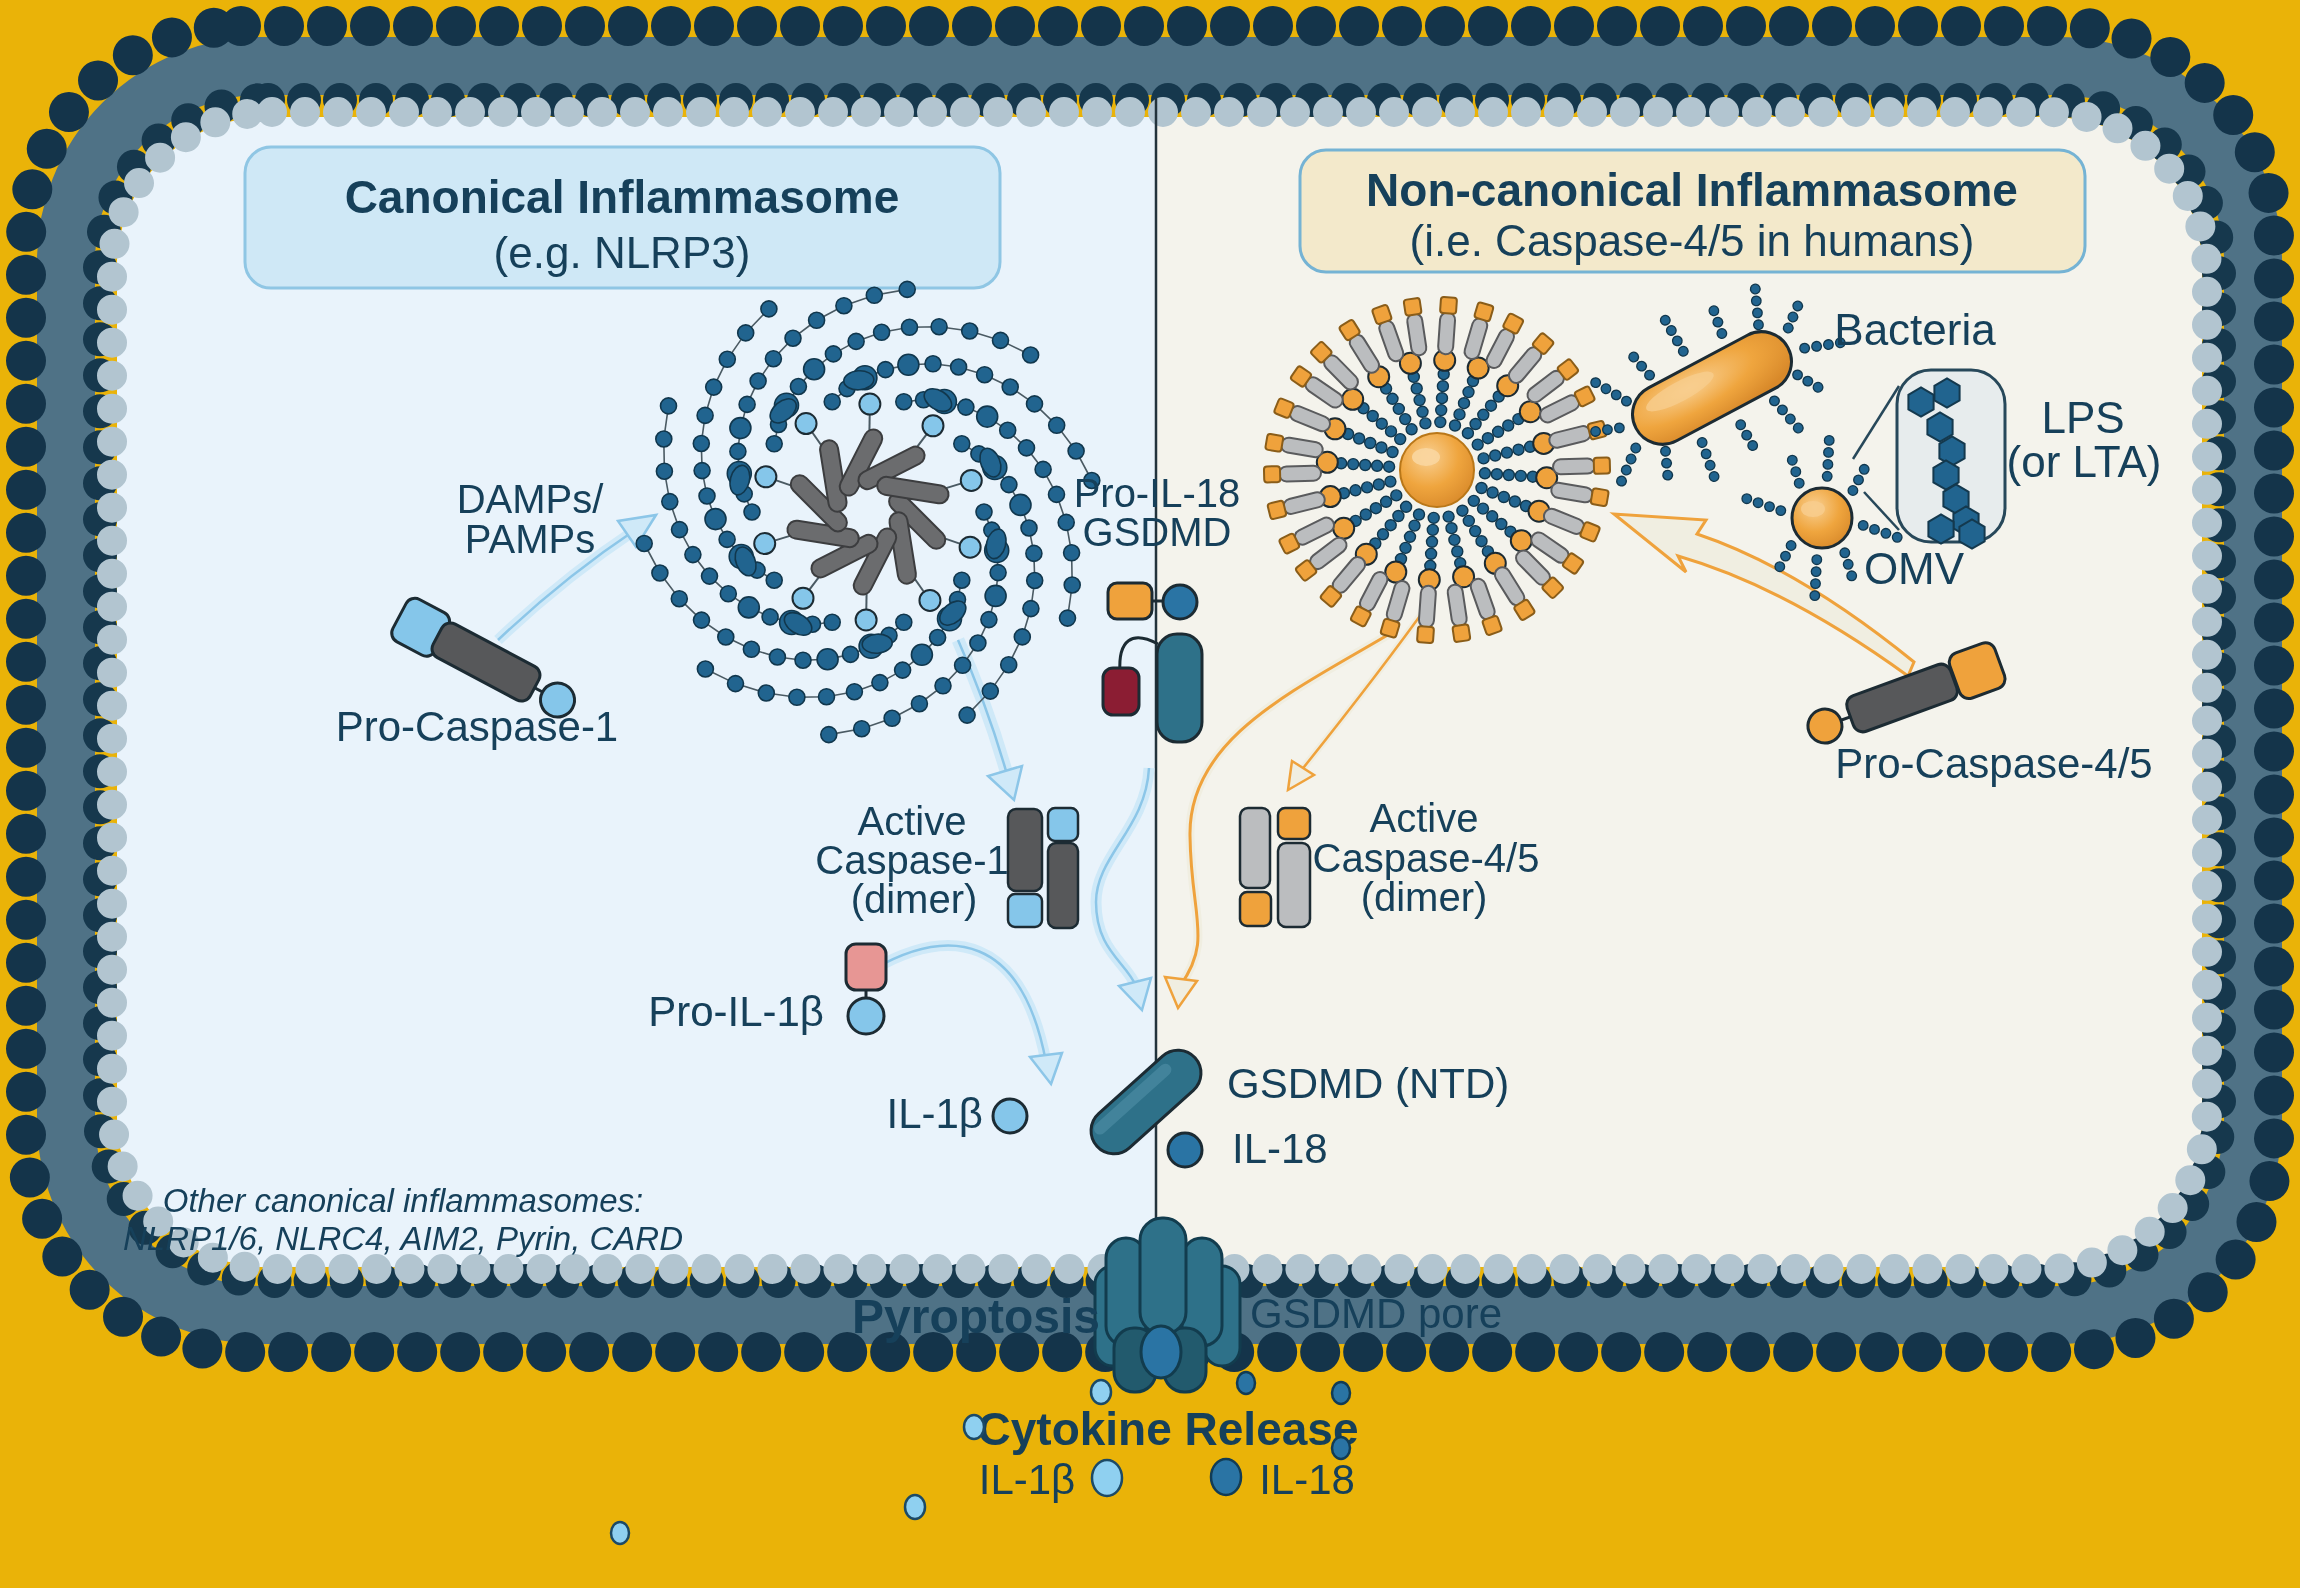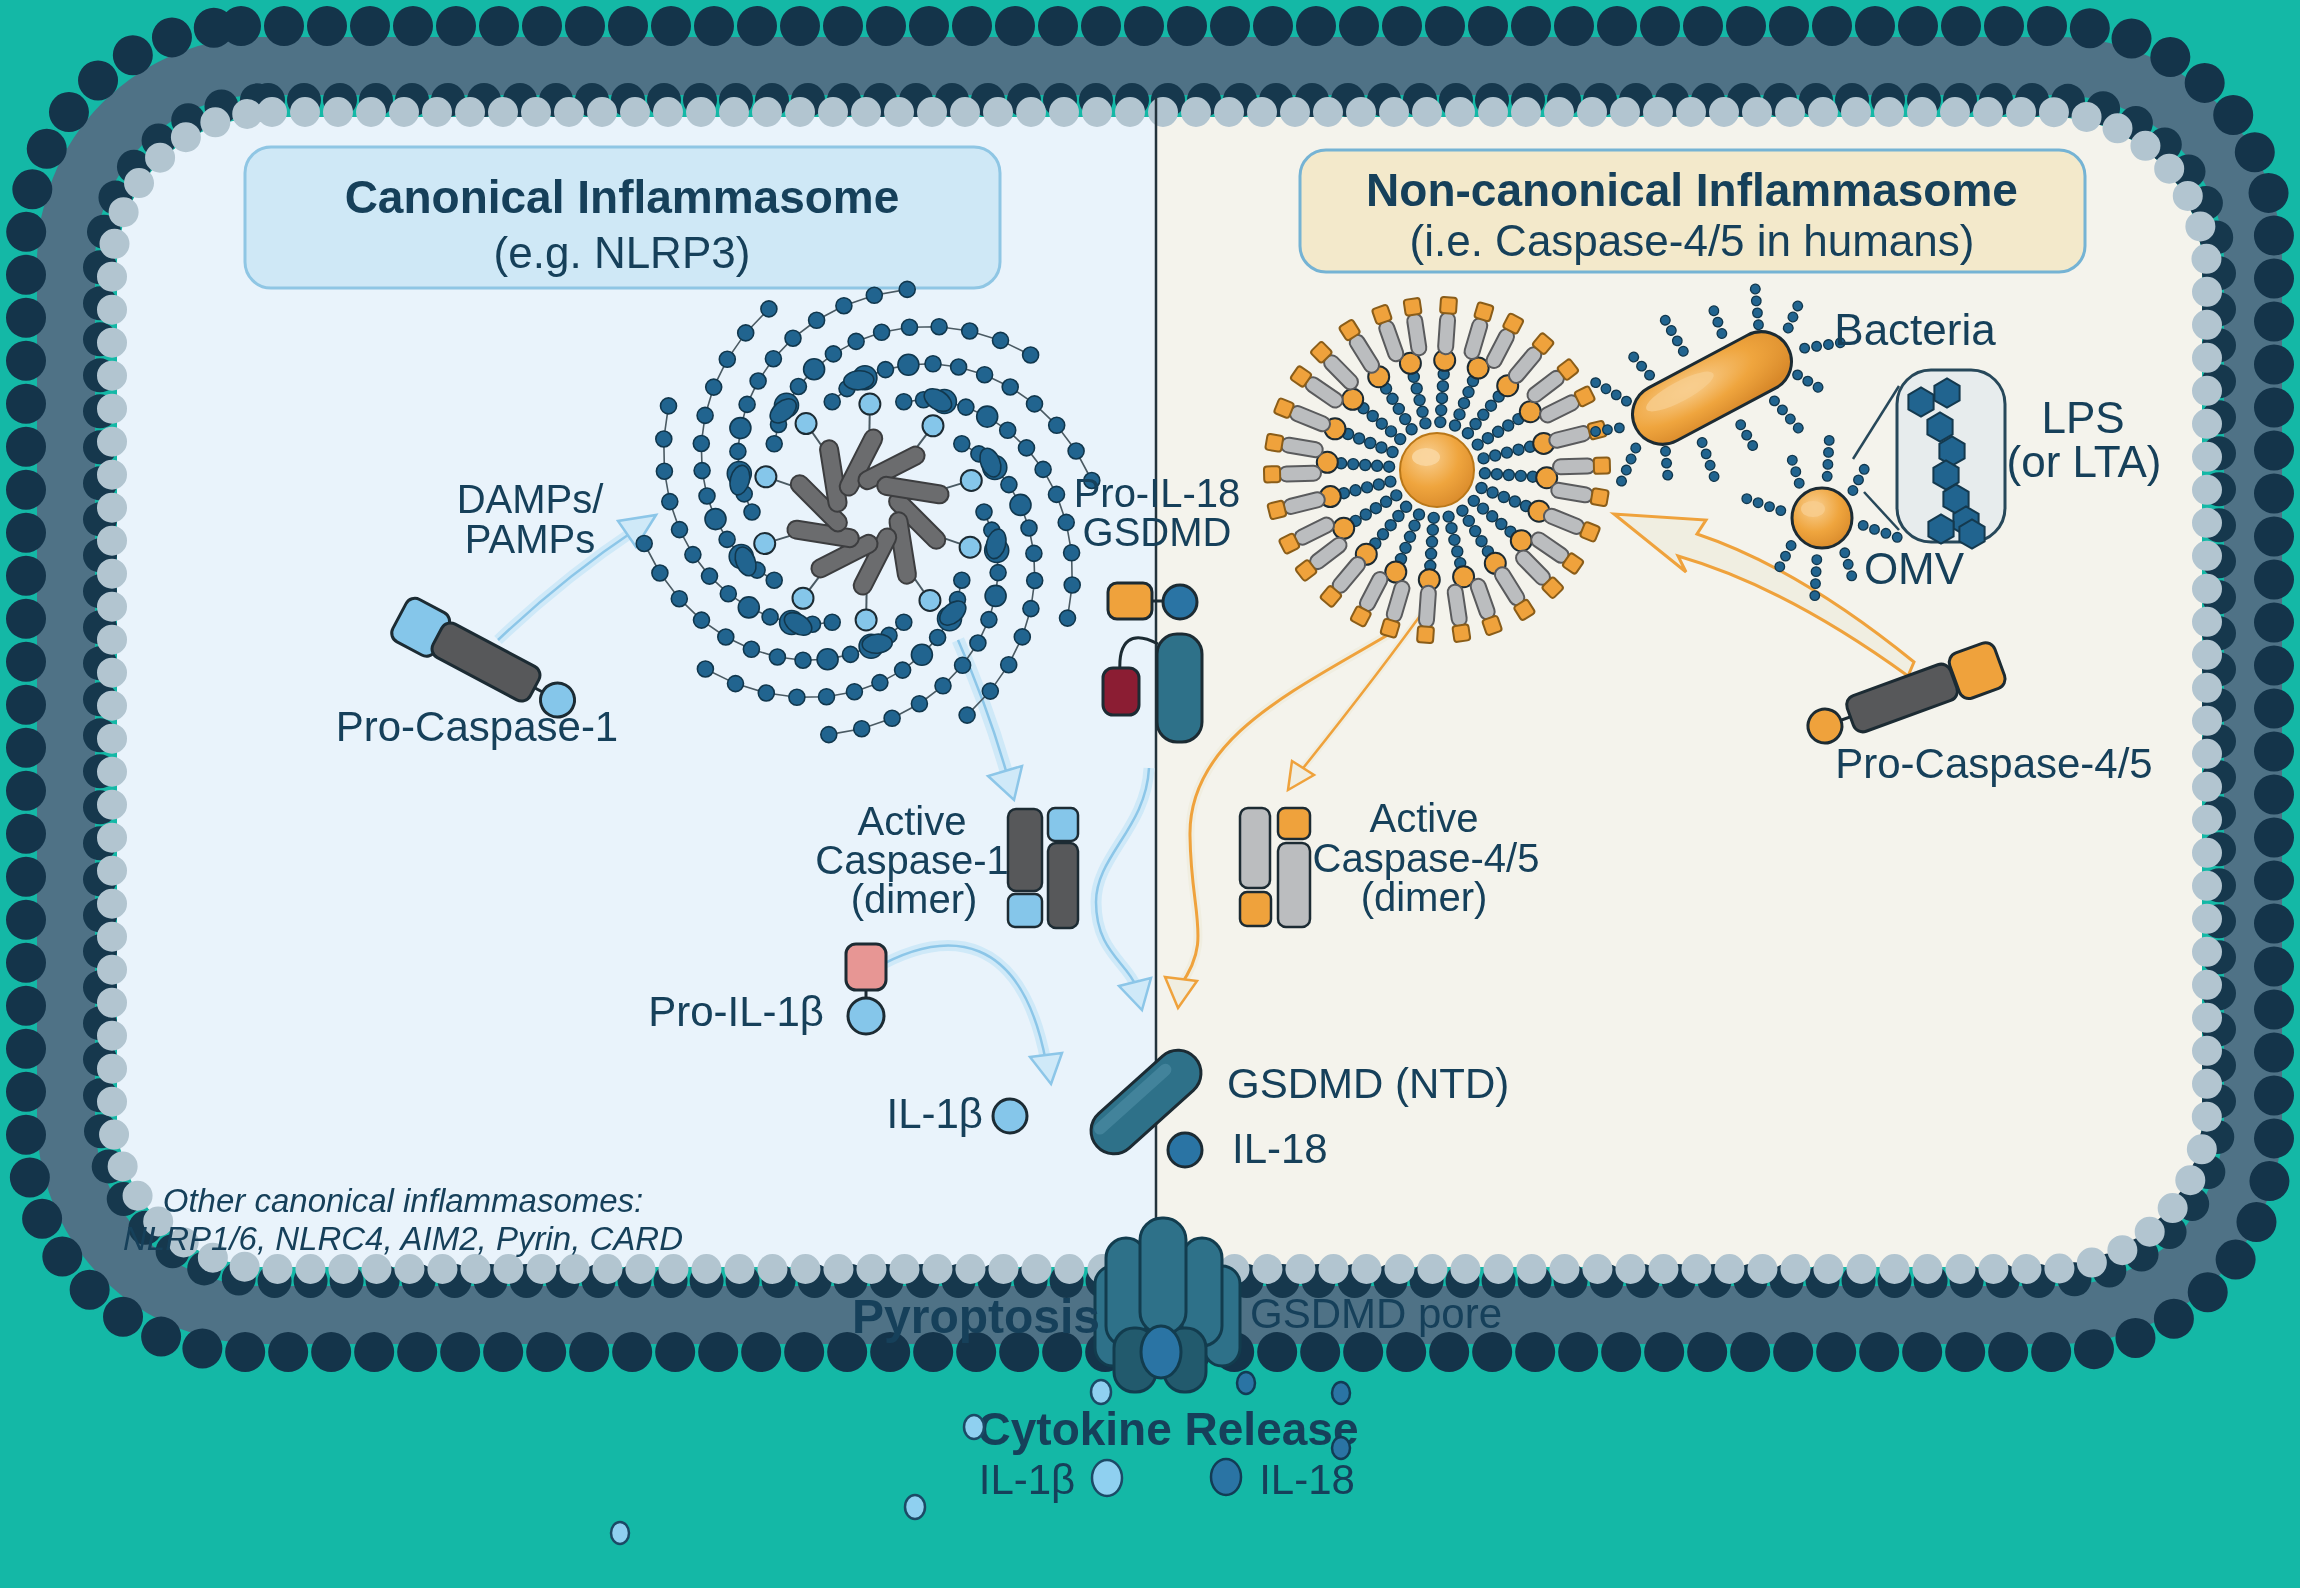--- a/index.html
+++ b/index.html
@@ -1,16 +1,16 @@
 <!DOCTYPE html>
 <html><head>
 <meta charset="utf-8">
 <style>
   html,body{margin:0;padding:0;background:#000;}
-  .stage{position:relative;width:2300px;height:1588px;background:#14b8a6;overflow:hidden;}
+  .stage{position:relative;width:2300px;height:1588px;background:#eab308;overflow:hidden;}
   svg{display:block}
   .t{font-family:"Liberation Sans",sans-serif;fill:#16405a;}
   .b{font-weight:bold;}
   .i{font-style:italic;}
 </style>
 </head>
 <body>
 
 <div class="stage">
 <svg width="2300" height="1588" viewBox="0 0 2300 1588">

